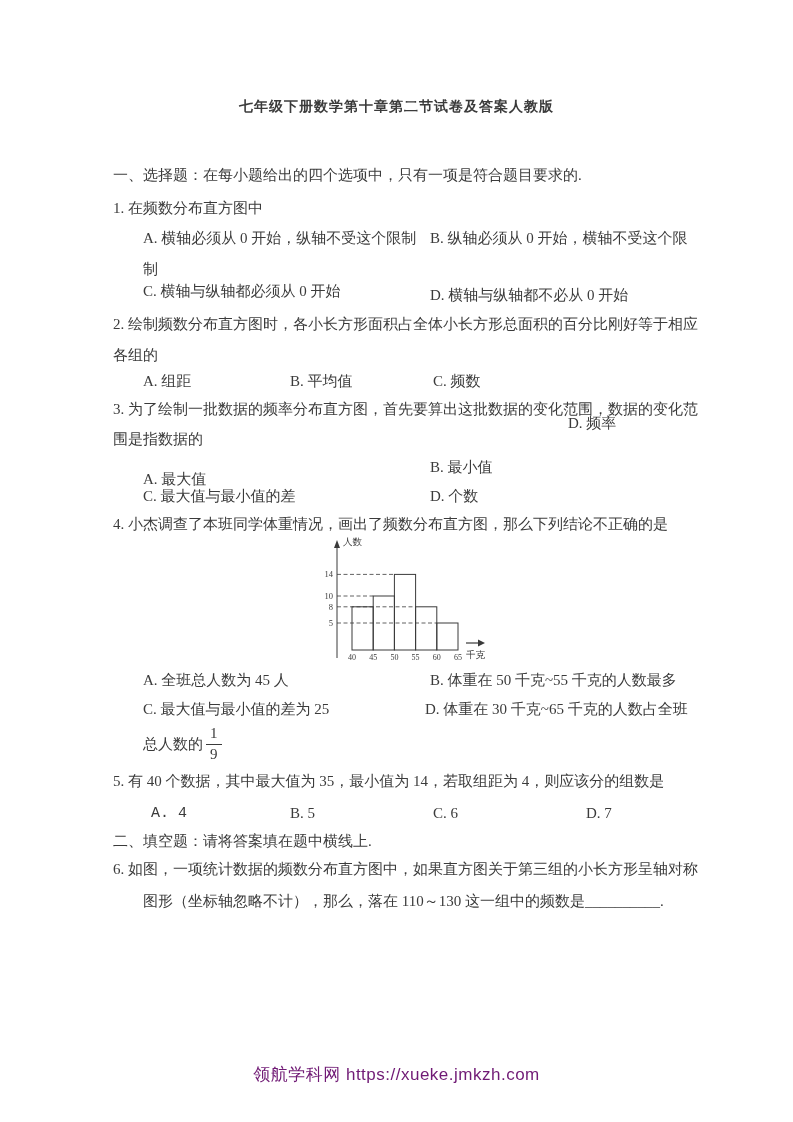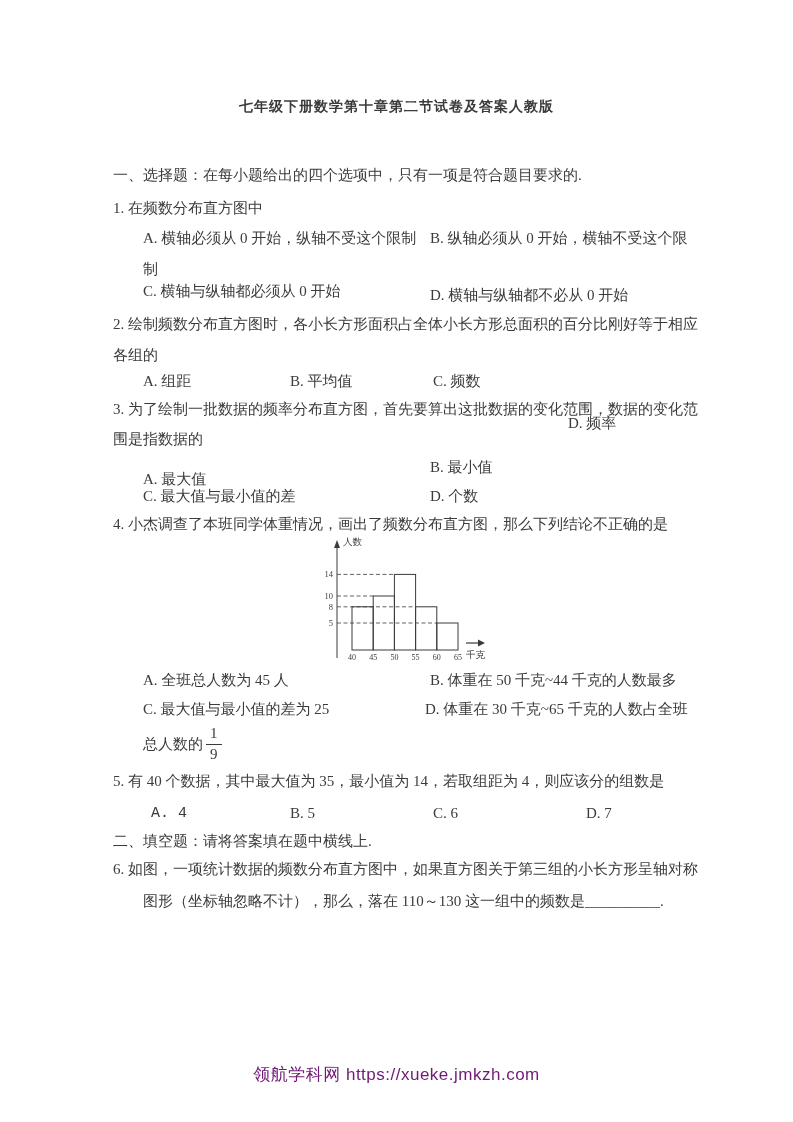--- a/index.html
+++ b/index.html
@@ -85,21 +85,21 @@
         <text x="97.6" y="128" text-anchor="middle" font-size="8" fill="#3a3a3a" font-family="inherit">55</text>
         <text x="118.8" y="128" text-anchor="middle" font-size="8" fill="#3a3a3a" font-family="inherit">60</text>
         <text x="140" y="128" text-anchor="middle" font-size="8" fill="#3a3a3a" font-family="inherit">65</text>
         <line x1="148" y1="111" x2="160" y2="111" stroke="#3a3a3a" stroke-width="1.2"></line>
         <polygon points="160,107.5 160,114.5 167,111" fill="#3a3a3a"></polygon>
         <text x="148" y="126" text-anchor="start" font-size="9.5" fill="#3a3a3a" font-family="inherit">千克</text>
       </svg>
   </div>
 
   <div class="t" style="left:143px;top:673px;">A. 全班总人数为 45 人</div>
-  <div class="t" style="left:430px;top:673px;">B. 体重在 50 千克~44 千克的人数最多</div>
+  <div class="t" style="left:430px;top:673px;">B. 体重在 50 千克~55 千克的人数最多</div>
   <div class="t" style="left:143px;top:702px;">C. 最大值与最小值的差为 25</div>
   <div class="t" style="left:425px;top:702px;">D. 体重在 30 千克~65 千克的人数占全班</div>
 
   <div class="cont-row" style="left:143px;top:720px;">
     <span>总人数的</span>
     <span class="frac">
       <span class="frac-num">1</span>
       <span class="frac-den">9</span>
     </span>
   </div>

